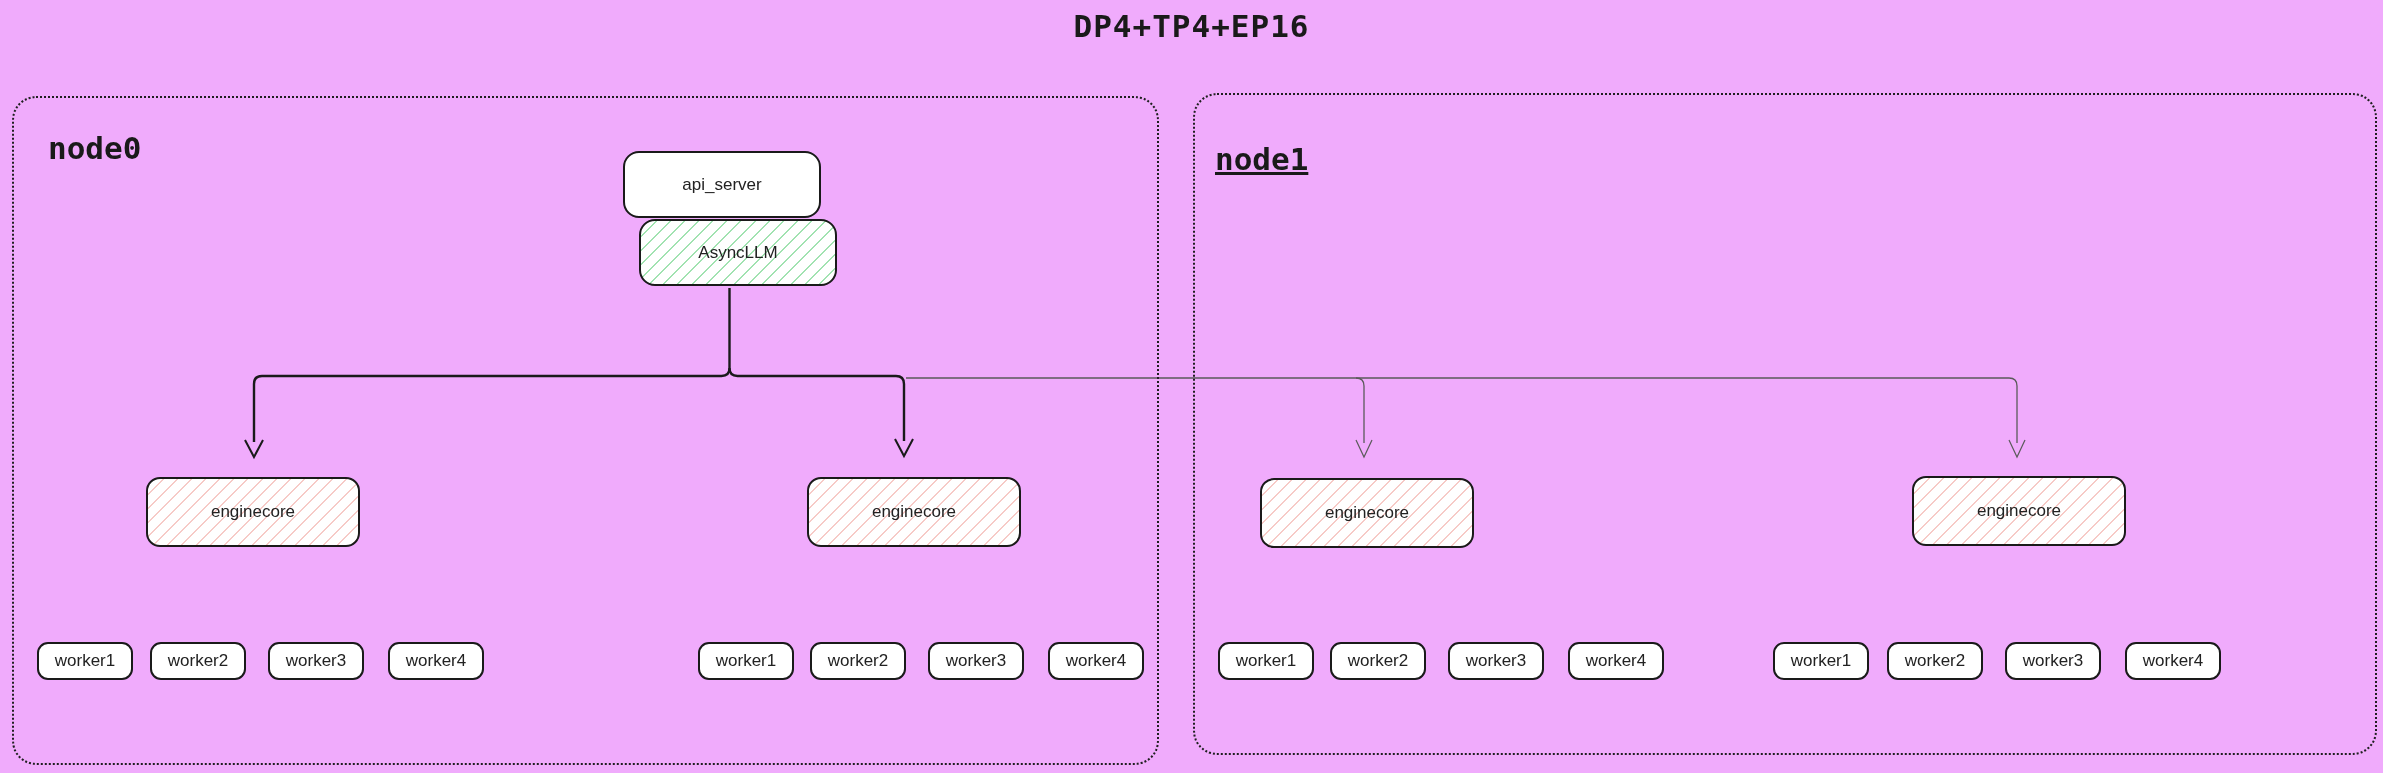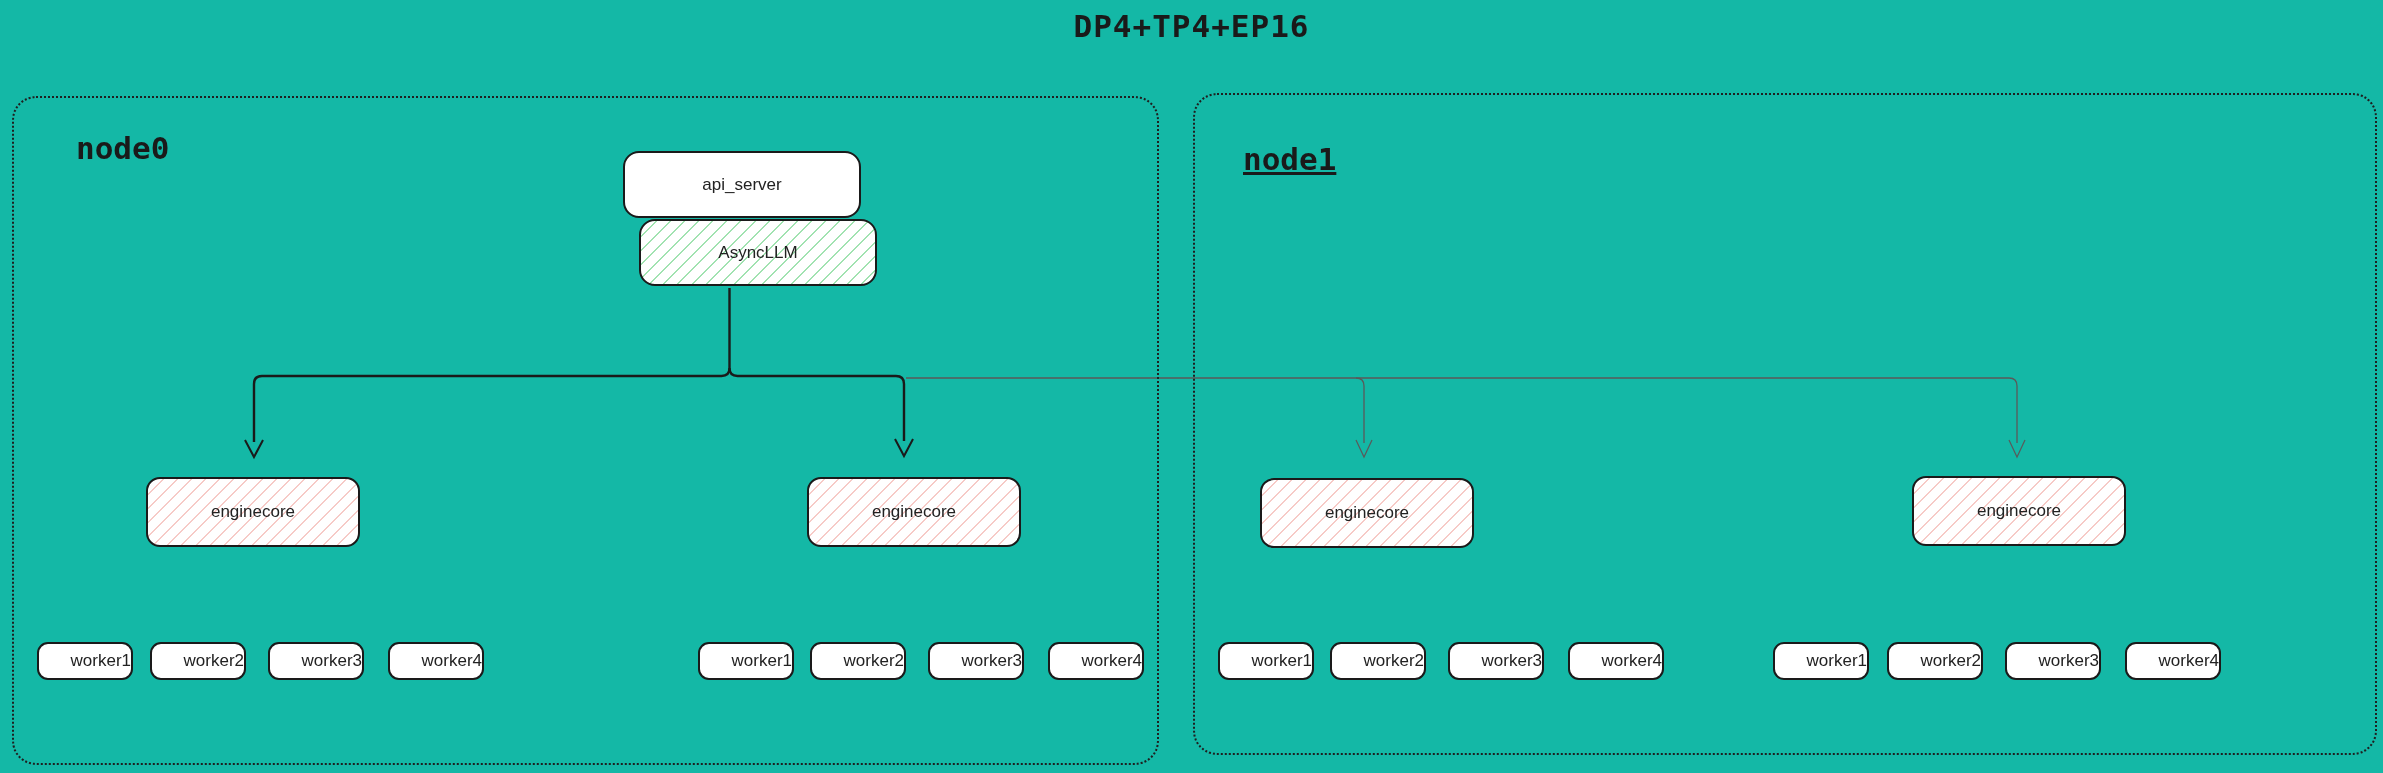--- a/index.html
+++ b/index.html
@@ -1,19 +1,19 @@
 <!DOCTYPE html>
 <html><head>
 <meta charset="utf-8">
 <style>
   html,body{margin:0;padding:0;background:#ffffff;}
   #canvas{
     position:relative;
     width:2383px;height:773px;
-    background:#14b8a6;
+    background:#f0abfc;
     font-family:"Liberation Sans", sans-serif;
     overflow:hidden;
   }
   .title{
     position:absolute;
     left:0; right:0; top:8px;
     text-align:center;
     font-family:"DejaVu Sans Mono", monospace;
     font-weight:bold;
     font-size:31px;
@@ -27,37 +27,36 @@
     background:transparent;
   }
   #node0{left:12px;top:96px;width:1143px;height:665px;}
   #node1{left:1193px;top:93px;width:1180px;height:658px;}
   .node-label{
     position:absolute;
     font-family:"DejaVu Sans Mono", monospace;
     font-weight:bold;
     font-size:31px;
     color:#1a1a1a;
-    margin-left:28px;
   }
   #node0 .node-label{left:34px;top:32px;}
   #node1 .node-label{left:20px;top:46px;text-decoration:underline;}
 
   .box{
     position:absolute;
     border:2.2px solid #1a1a1a;
     background:#ffffff;
     display:flex;
     align-items:center;
     justify-content:center;
     font-size:17px;
     color:#222222;
     box-sizing:border-box;
   }
-  .proc{width:238px;height:67px;border-radius:16px;text-align:center;}
+  .proc{width:198px;height:67px;border-radius:16px;text-align:center;}
   #api-server{left:623px;top:151px;}
   #async-llm{left:623px;top:219px;
     background-image:repeating-linear-gradient(135deg,
       rgba(110,211,134,0.65) 0px, rgba(110,211,134,0.65) 1.4px,
       transparent 1.4px, transparent 10px);
     margin-left:16px;
   }
   .enginecore{
     width:214px;height:70px;border-radius:14px;
     background-image:repeating-linear-gradient(135deg,
@@ -67,21 +66,20 @@
   }
   #engine1{left:146px;top:461px;}
   #engine2{left:807px;top:461px;}
   #engine3{left:1260px;top:462px;}
   #engine4{left:1912px;top:460px;}
 
   .worker{
     width:96px;height:38px;border-radius:11px;
     border-width:2px;
     font-size:17px;
-    justify-content:flex-end;
   }
   #connectors{position:absolute;left:0;top:0;pointer-events:none;}
 </style>
 </head>
 <body>
 
 <div id="canvas">
 
   <div class="title">DP4+TP4+EP16</div>
 

